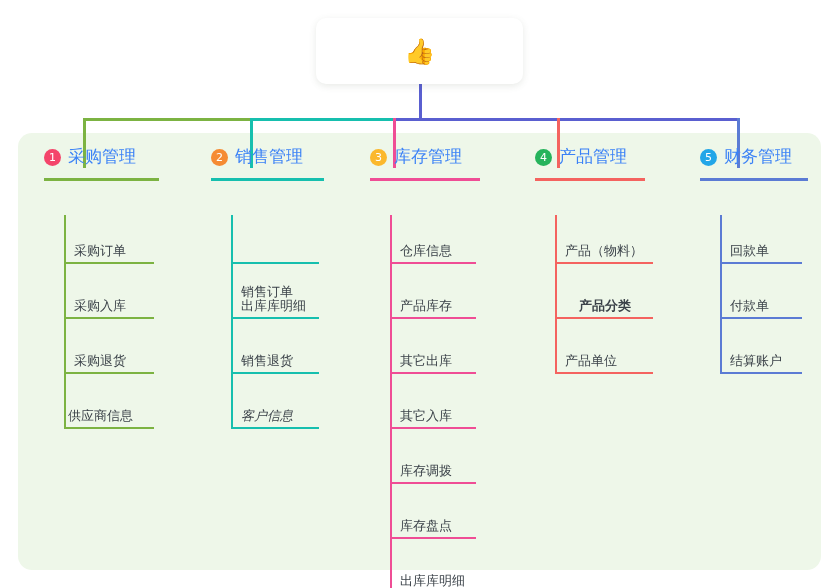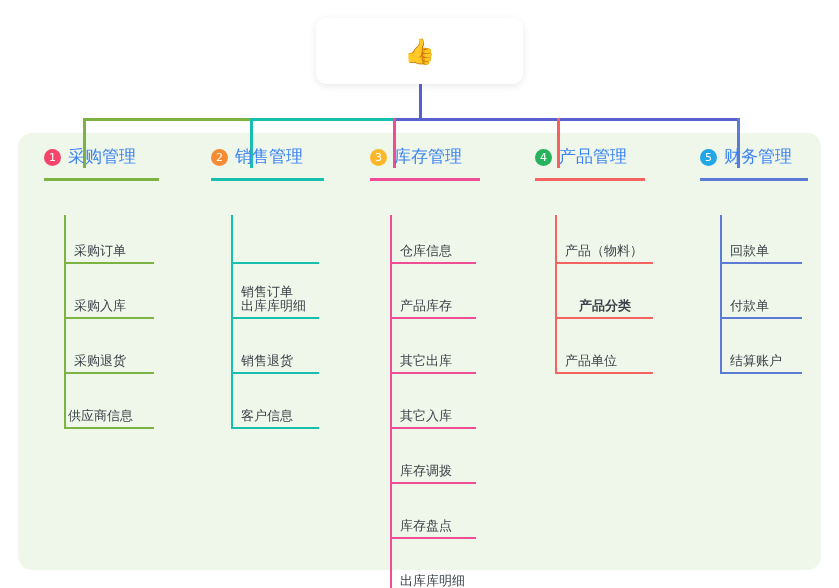--- a/index.html
+++ b/index.html
@@ -124,21 +124,21 @@
             <span class="item-text" style="left: 30px; top: 118px;">出库库明细</span>
             <span class="item-rule" style="top: 138px; width: 88px; background: rgb(22, 191, 174);"></span>
           </div>
           <div class="item">
             <span class="item-stem" style="top: 138px; height: 57px; background: rgb(22, 191, 174);"></span>
             <span class="item-text" style="left: 30px; top: 173px;">销售退货</span>
             <span class="item-rule" style="top: 193px; width: 88px; background: rgb(22, 191, 174);"></span>
           </div>
           <div class="item">
             <span class="item-stem" style="top: 193px; height: 57px; background: rgb(22, 191, 174);"></span>
-            <span class="item-text" style="left: 30px; top: 228px;">客户信息</span>
+            <span class="item-text" style="left: 30px; top: 228px; font-style: italic;">客户信息</span>
             <span class="item-rule" style="top: 248px; width: 88px; background: rgb(22, 191, 174);"></span>
           </div>
         </div>
       </div>
       <div class="col" style="left: 370px; top: 145px;">
         <div class="col-head">
           <span class="badge" style="background: rgb(251, 184, 44);">3</span>
           <span class="head-text">库存管理</span>
           <span class="head-rule" style="top: 33px; width: 110px; background: rgb(239, 77, 149);"></span>
         </div>

